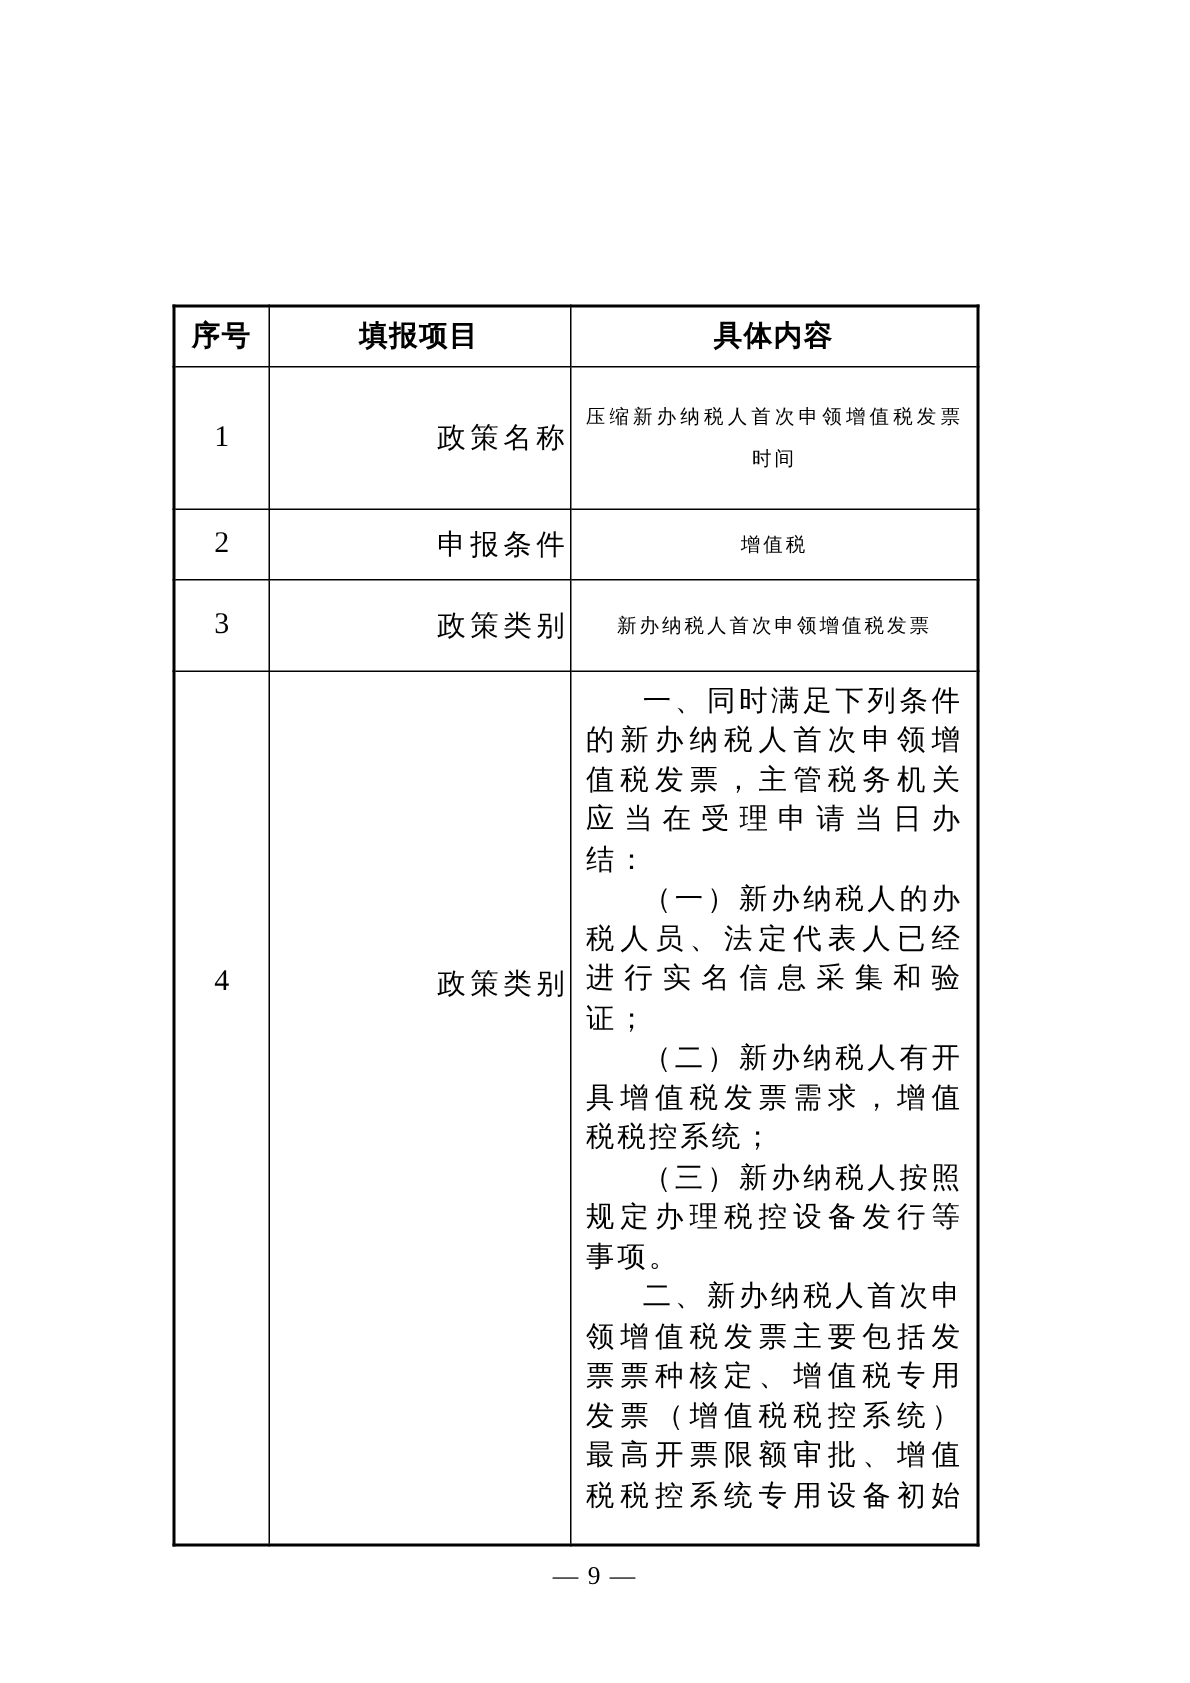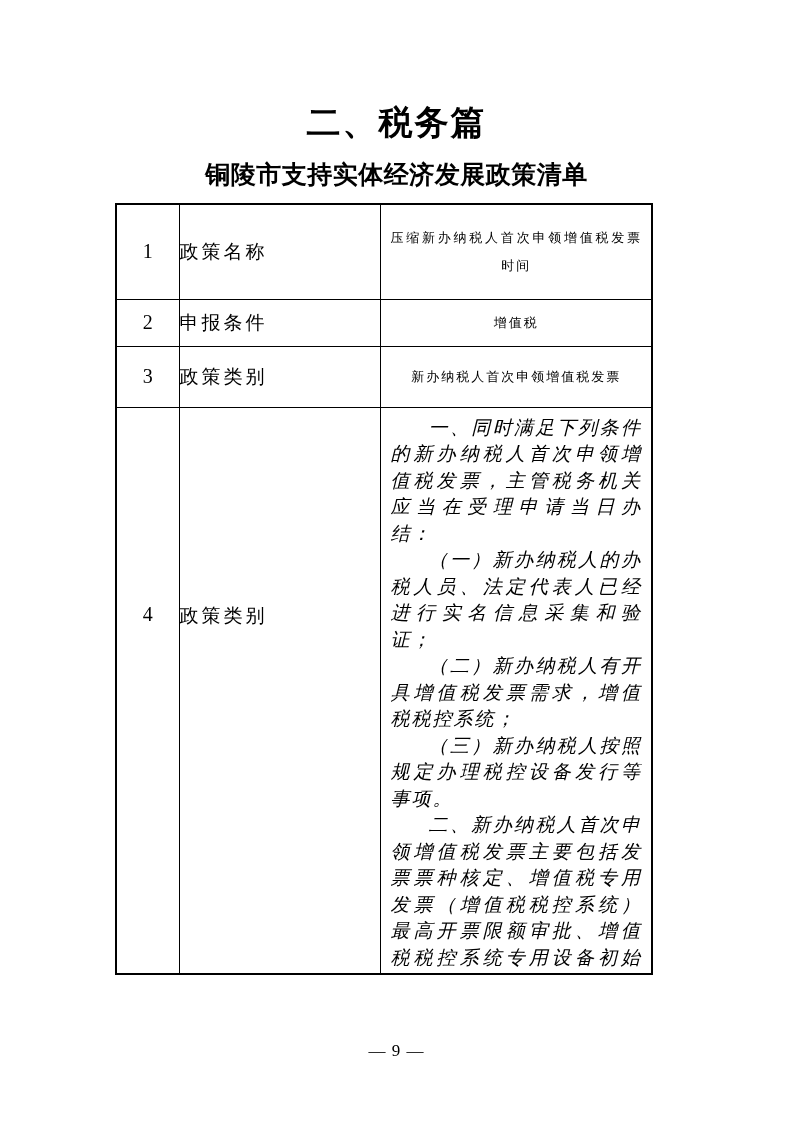--- a/index.html
+++ b/index.html
@@ -56,40 +56,39 @@
     font-weight: bold;
     letter-spacing: 1px;
     text-align: center;
   }
   td.no {
     text-align: center;
     font-size: 20px;
     font-family: "Liberation Serif", "DejaVu Serif", serif;
   }
   td.item {
-    text-align: left;
+    text-align: right;
     font-size: 19px;
     letter-spacing: 3px;
   }
   td.content {
     font-size: 13px;
     letter-spacing: 2px;
     line-height: 28px;
     padding: 2px 9px 2px 10px;
     text-align: justify;
     text-align-last: center;
   }
   td.top-align {
     vertical-align: top;
     padding-top: 195px;
   }
   td.content-long {
     vertical-align: top;
-    padding: 7px 9px 0 10px;
-    font-style: italic;
+    padding: 7px 9px 16px 10px;
   }
   .clip {
     height: 558px;
     overflow: hidden;
   }
   .clip p {
     margin: 0;
     font-size: 19px;
     letter-spacing: 2px;
     line-height: 26.5px;
@@ -103,31 +102,34 @@
     text-align: center;
     font-size: 17px;
     letter-spacing: 1px;
   }
 </style>
 </head>
 <body>
 
 <div class="page">
 
-  <div class="title">二、税务篇</div>
 
-  <div class="subtitle">铜陵市支持实体经济发展政策清单</div>
 
   <table class="policy-table">
     <colgroup>
       <col class="c1">
       <col class="c2">
       <col class="c3">
     </colgroup>
     <tbody>
+      <tr class="hdr">
+        <th>序号</th>
+        <th>填报项目</th>
+        <th>具体内容</th>
+      </tr>
 
       <tr class="r1">
         <td class="no">1</td>
         <td class="item">政策名称</td>
         <td class="content">压缩新办纳税人首次申领增值税发票时间</td>
       </tr>
 
       <tr class="r2">
         <td class="no">2</td>
         <td class="item">申报条件</td>

